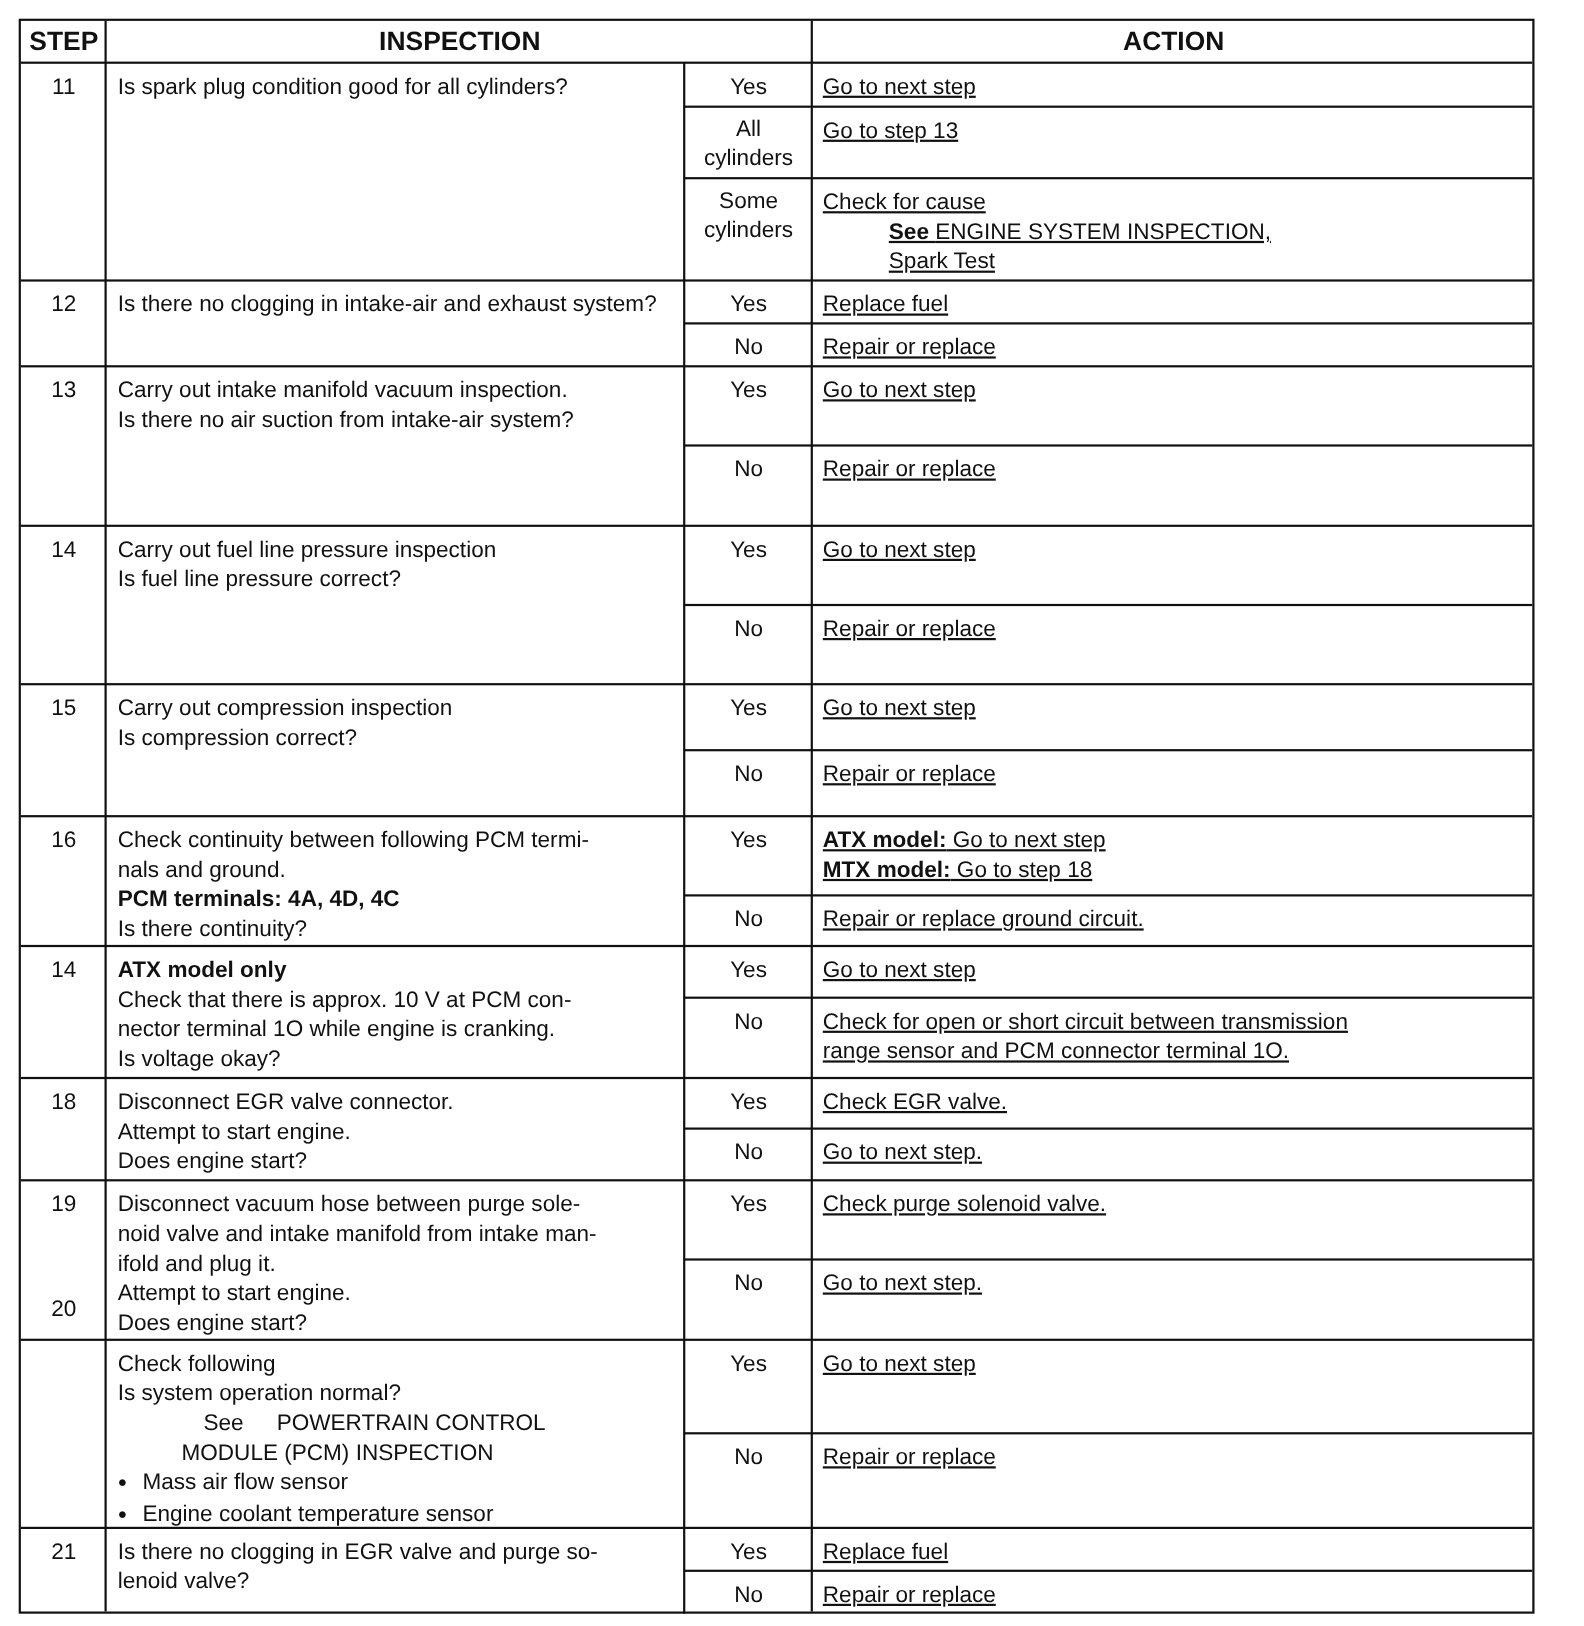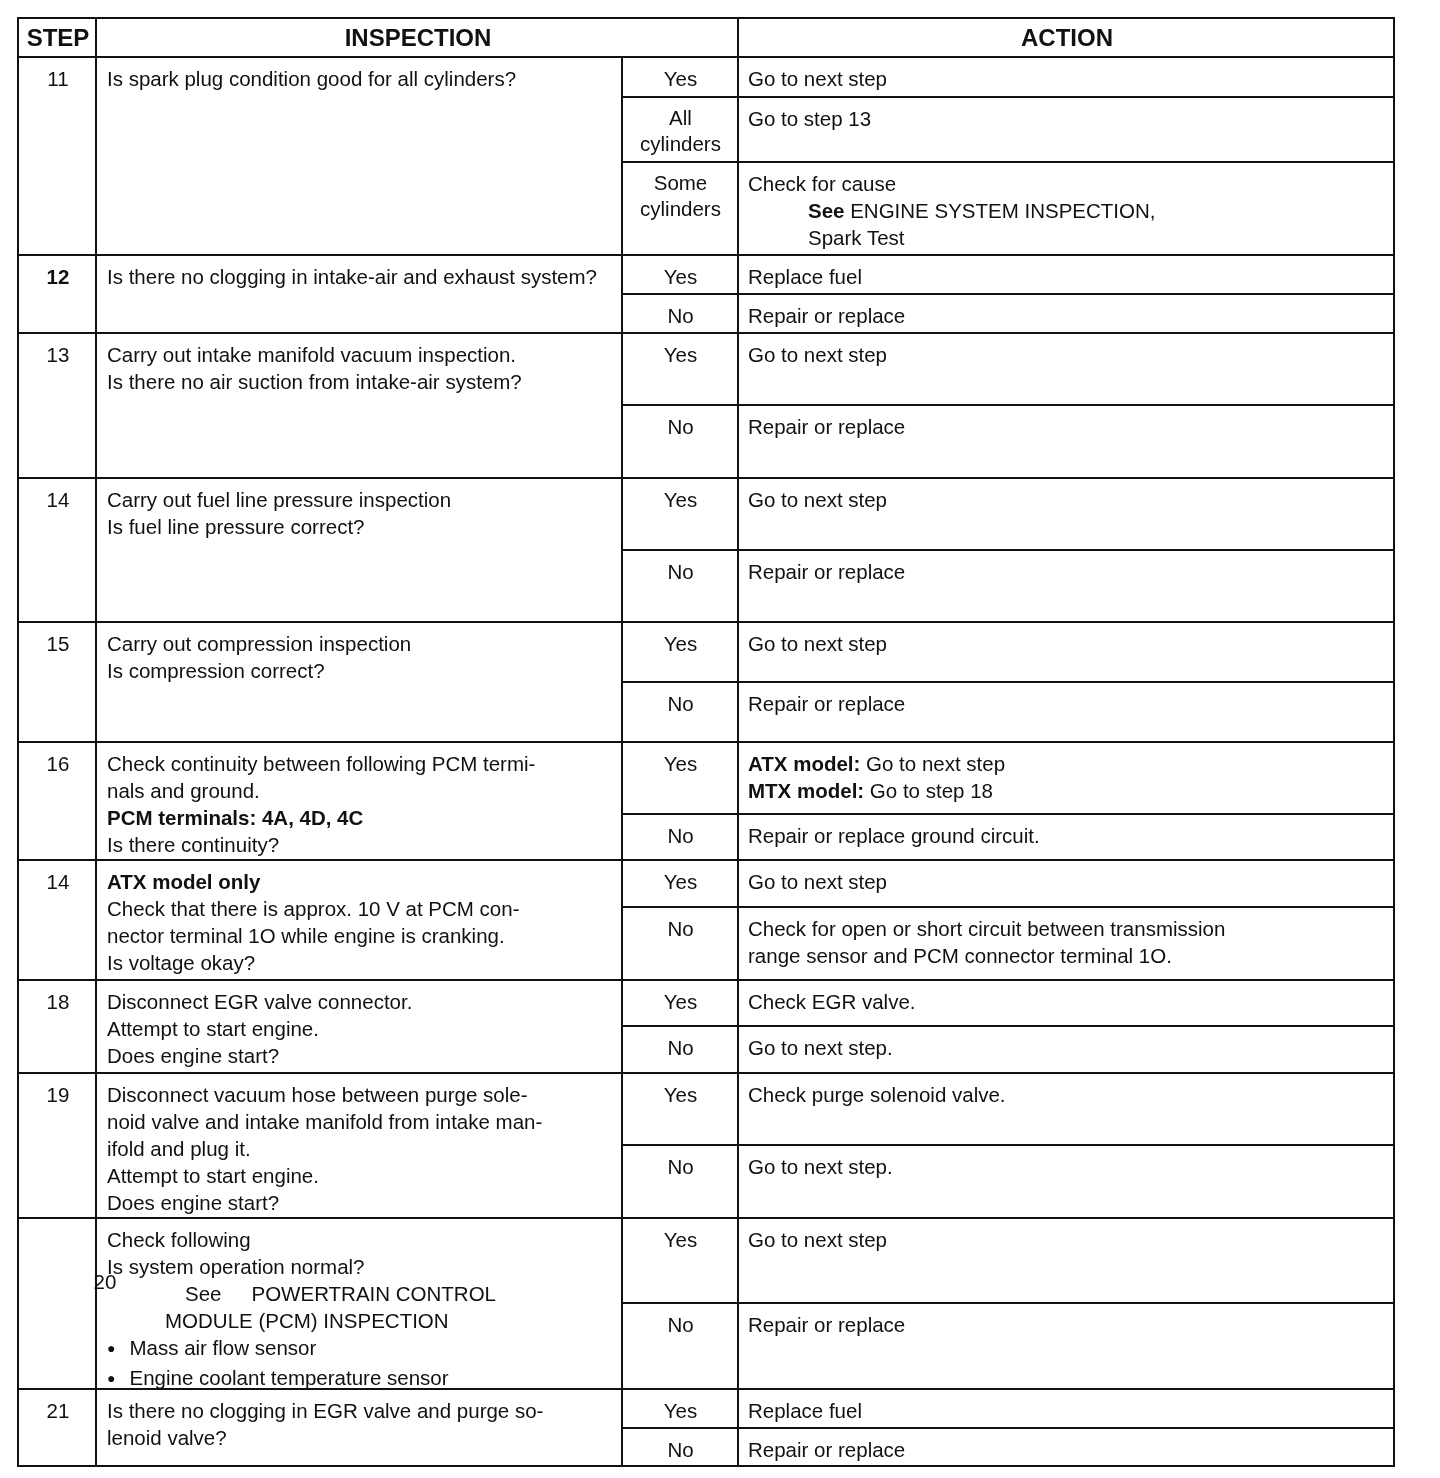--- a/index.html
+++ b/index.html
@@ -5,21 +5,21 @@
   html, body { margin:0; padding:0; background:#ffffff; }
   body { width:1440px; height:1478px; position:relative; font-family:"Liberation Sans", sans-serif; color:#111; }
   #tbl { position:absolute; left:17px; top:17px; width:1378px; border:2px solid #111; box-sizing:border-box; }
   .hdr { position:absolute; top:0; height:38px; font-weight:bold; font-size:24px; display:flex; align-items:center; justify-content:center; box-sizing:border-box; }
   .cell { position:absolute; box-sizing:border-box; font-size:20.5px; line-height:27px; }
   .vline { position:absolute; top:0; bottom:0; width:2px; background:#111; }
   .hline { position:absolute; height:2px; background:#111; }
   .step { text-align:center; padding-top:8px; }
   .insp { padding:8px 10px 0 10px; }
   .ans { text-align:center; padding-top:8px; }
-  .act { padding:8px 10px 0 9px; }
+  .act { padding:8px 10px 0 9px;text-decoration:underline; }
   .ind { padding-left:60px; }
   .b { font-weight:bold; }
   .bullet::before { content:"\25CF"; font-size:14px; margin-right:14px; position:relative; top:-2px; }
 </style>
 </head>
 <body>
 
 <div id="tbl" style="height:1450px;">
 
   <div class="hdr" style="left:0;width:78px;">STEP</div>
@@ -51,21 +51,21 @@
       <div class="cell ans" style="left: 603px; width: 117px; top: 143px; height: 93px; line-height: 26px;">
         <div>Some</div>
         <div>cylinders</div>
       </div>
       <div class="cell act" style="left: 720px; width: 656px; top: 143px; height: 93px;">
         <div>Check for cause</div>
         <div class="ind"><span class="b">See </span><span>ENGINE SYSTEM INSPECTION,</span></div>
         <div class="ind">Spark Test</div>
       </div>
       <div class="hline" style="left: 0px; right: 0px; top: 235px;"></div>
-      <div class="cell step" style="left: 0px; width: 78px; top: 236px; height: 78px; font-weight: bold;">12</div>
+      <div class="cell step" style="left: 0px; width: 78px; top: 236px; height: 78px;">12</div>
       <div class="cell insp" style="left: 78px; width: 525px; top: 236px; height: 78px;">
         <div>Is there no clogging in intake-air and exhaust system?</div>
       </div>
       <div class="vline" style="left: 602px; top: 236px; height: 78px; bottom: auto;"></div>
       <div class="cell ans" style="left: 603px; width: 117px; top: 236px; height: 39px; line-height: 27px;">Yes</div>
       <div class="cell act" style="left: 720px; width: 656px; top: 236px; height: 39px;">
         <div>Replace fuel</div>
       </div>
       <div class="hline" style="left: 603px; right: 0px; top: 274px;"></div>
       <div class="cell ans" style="left: 603px; width: 117px; top: 275px; height: 39px; line-height: 27px;">No</div>
@@ -188,21 +188,21 @@
       <div class="cell ans" style="left: 603px; width: 117px; top: 1054px; height: 72px; line-height: 27px;">Yes</div>
       <div class="cell act" style="left: 720px; width: 656px; top: 1054px; height: 72px;">
         <div>Check purge solenoid valve.</div>
       </div>
       <div class="hline" style="left: 603px; right: 0px; top: 1125px;"></div>
       <div class="cell ans" style="left: 603px; width: 117px; top: 1126px; height: 73px; line-height: 27px;">No</div>
       <div class="cell act" style="left: 720px; width: 656px; top: 1126px; height: 73px;">
         <div>Go to next step.</div>
       </div>
       <div class="hline" style="left: 0px; right: 0px; top: 1198px;"></div>
-      <div class="cell step" style="left: 0px; width: 78px; top: 1241px; height: 171px; margin-left: 47px;">20</div>
+      <div class="cell step" style="left: 0px; width: 78px; top: 1149px; height: 171px;">20</div>
       <div class="cell insp" style="left: 78px; width: 525px; top: 1199px; height: 171px;">
         <div>Check following</div>
         <div>Is system operation normal?</div>
         <div style="padding-left: 78px;"><div style="padding-left: 0px; display: inline-block;">See</div><span style="margin-left: 30px;">POWERTRAIN CONTROL</span></div>
         <div style="padding-left: 58px;">MODULE (PCM) INSPECTION</div>
         <div class="bullet">Mass air flow sensor</div>
         <div class="bullet">Engine coolant temperature sensor</div>
       </div>
       <div class="vline" style="left: 602px; top: 1199px; height: 171px; bottom: auto;"></div>
       <div class="cell ans" style="left: 603px; width: 117px; top: 1199px; height: 85px; line-height: 27px;">Yes</div>

